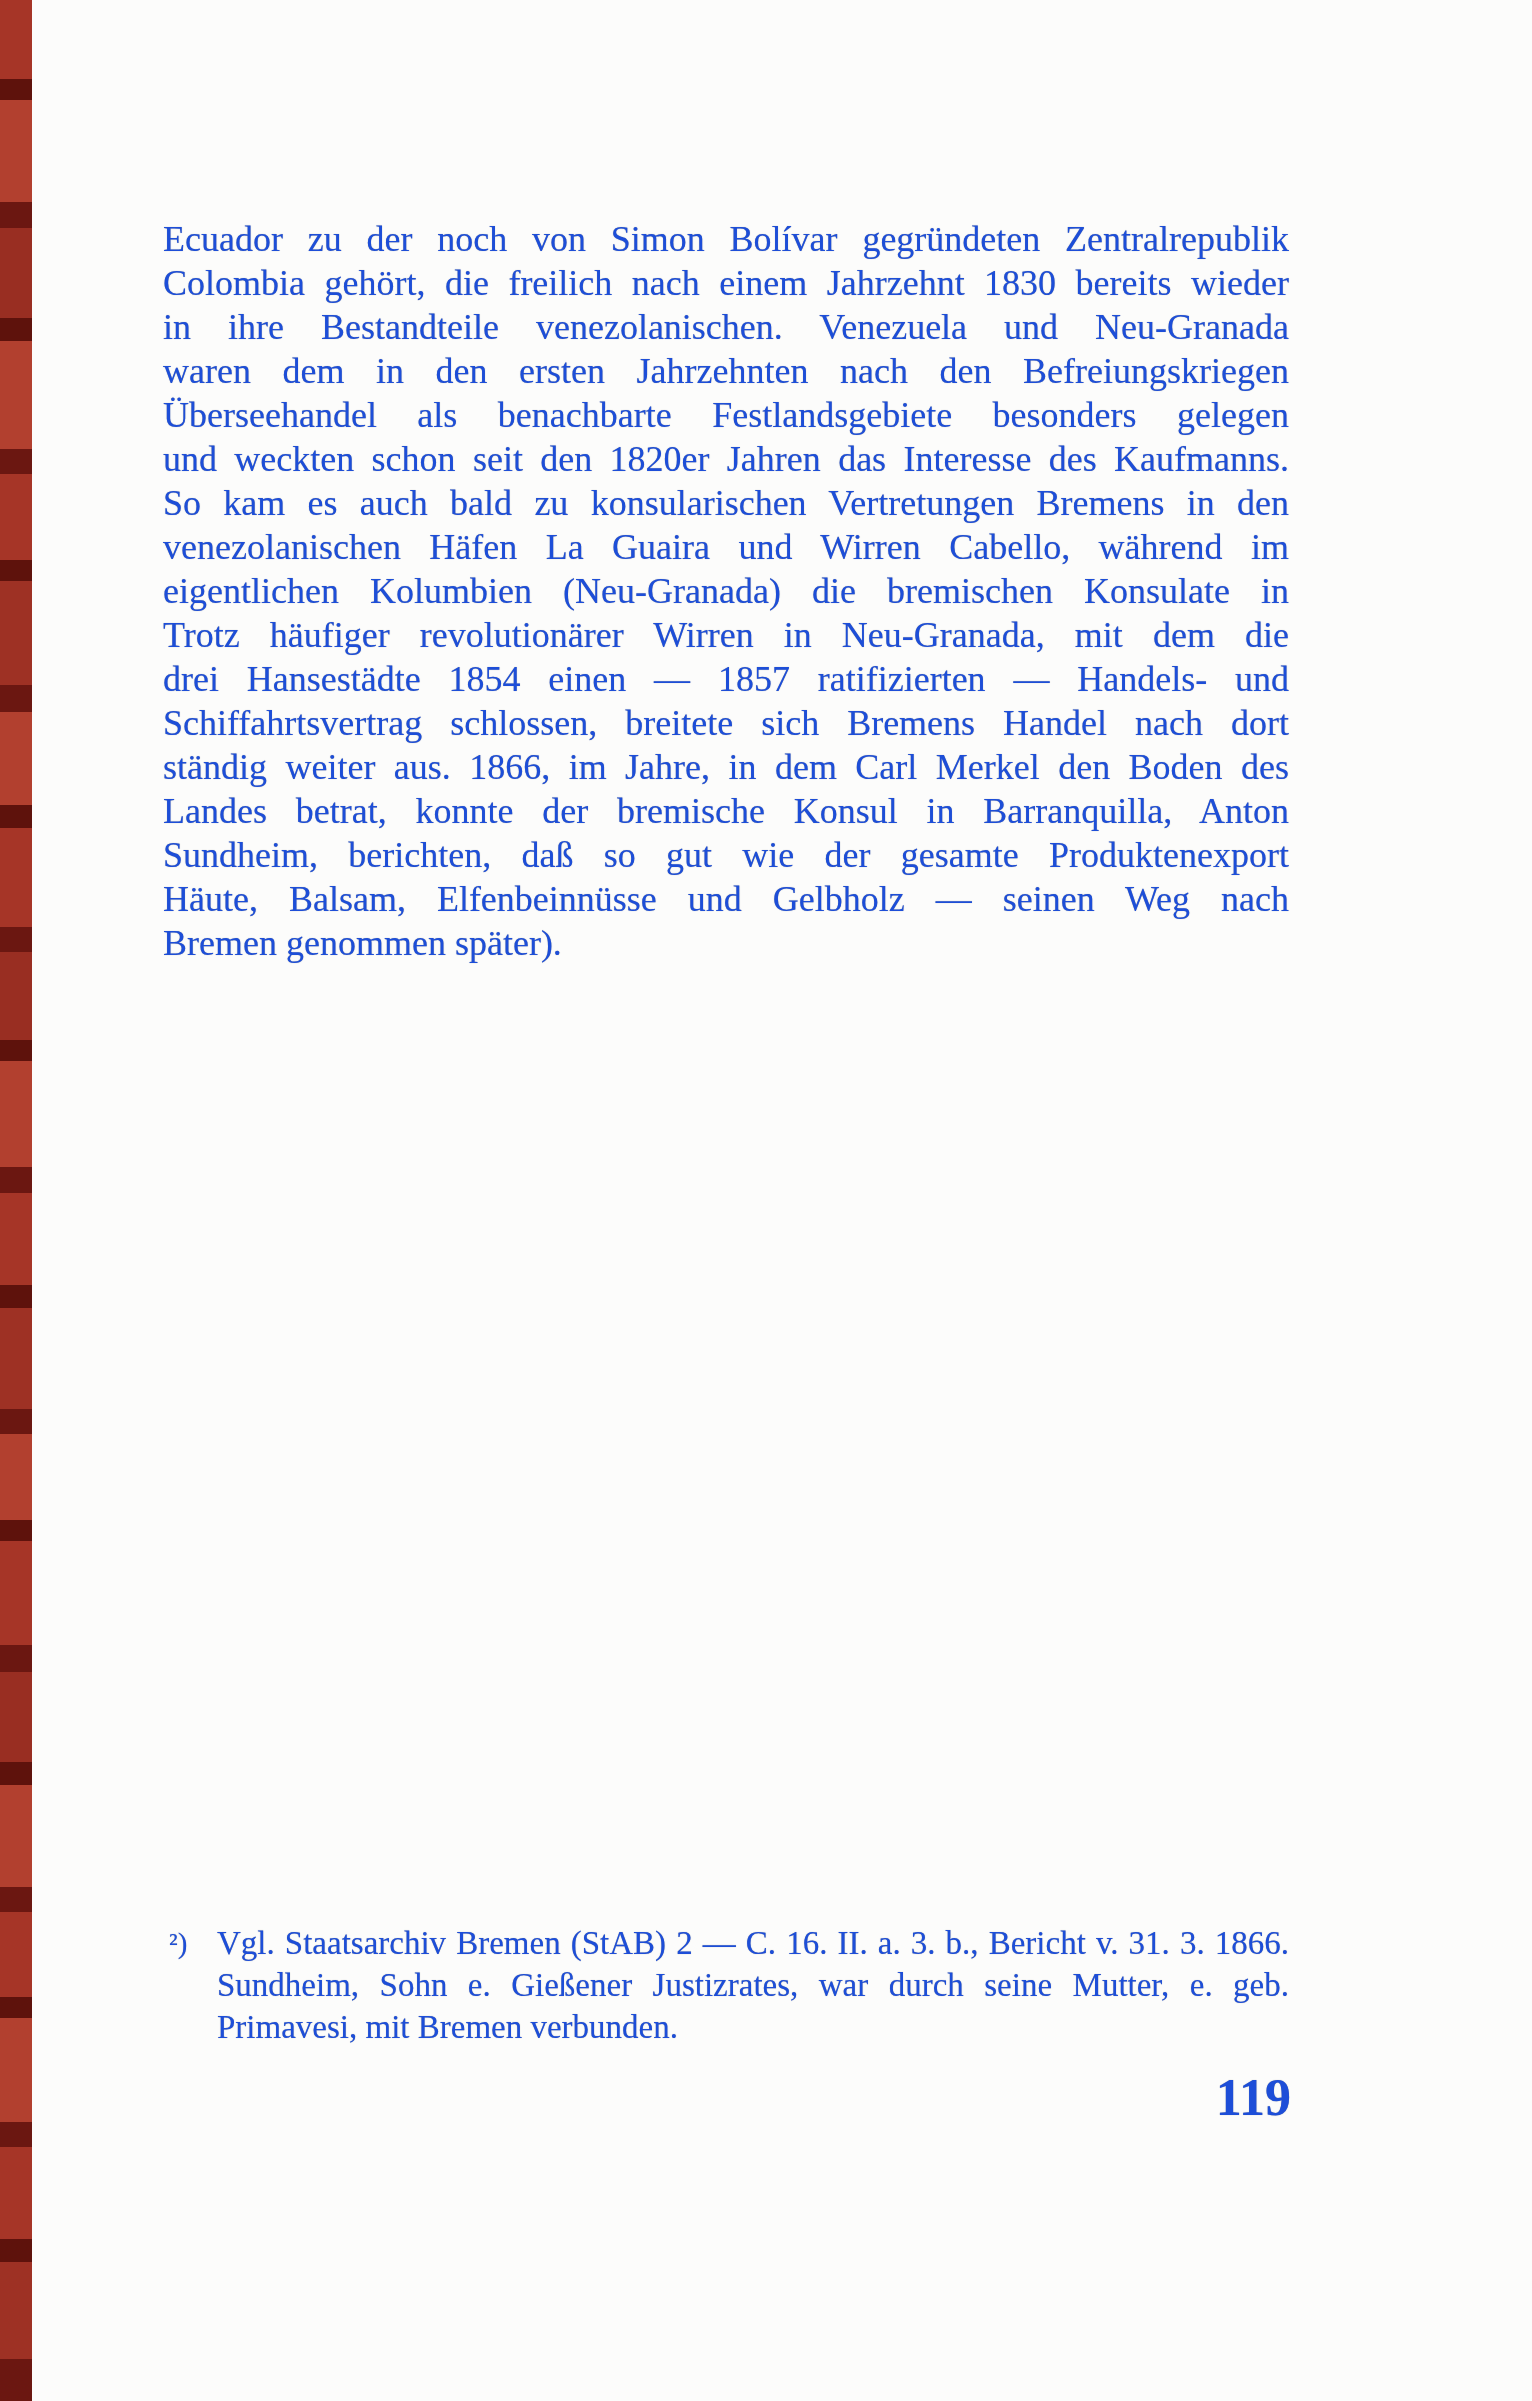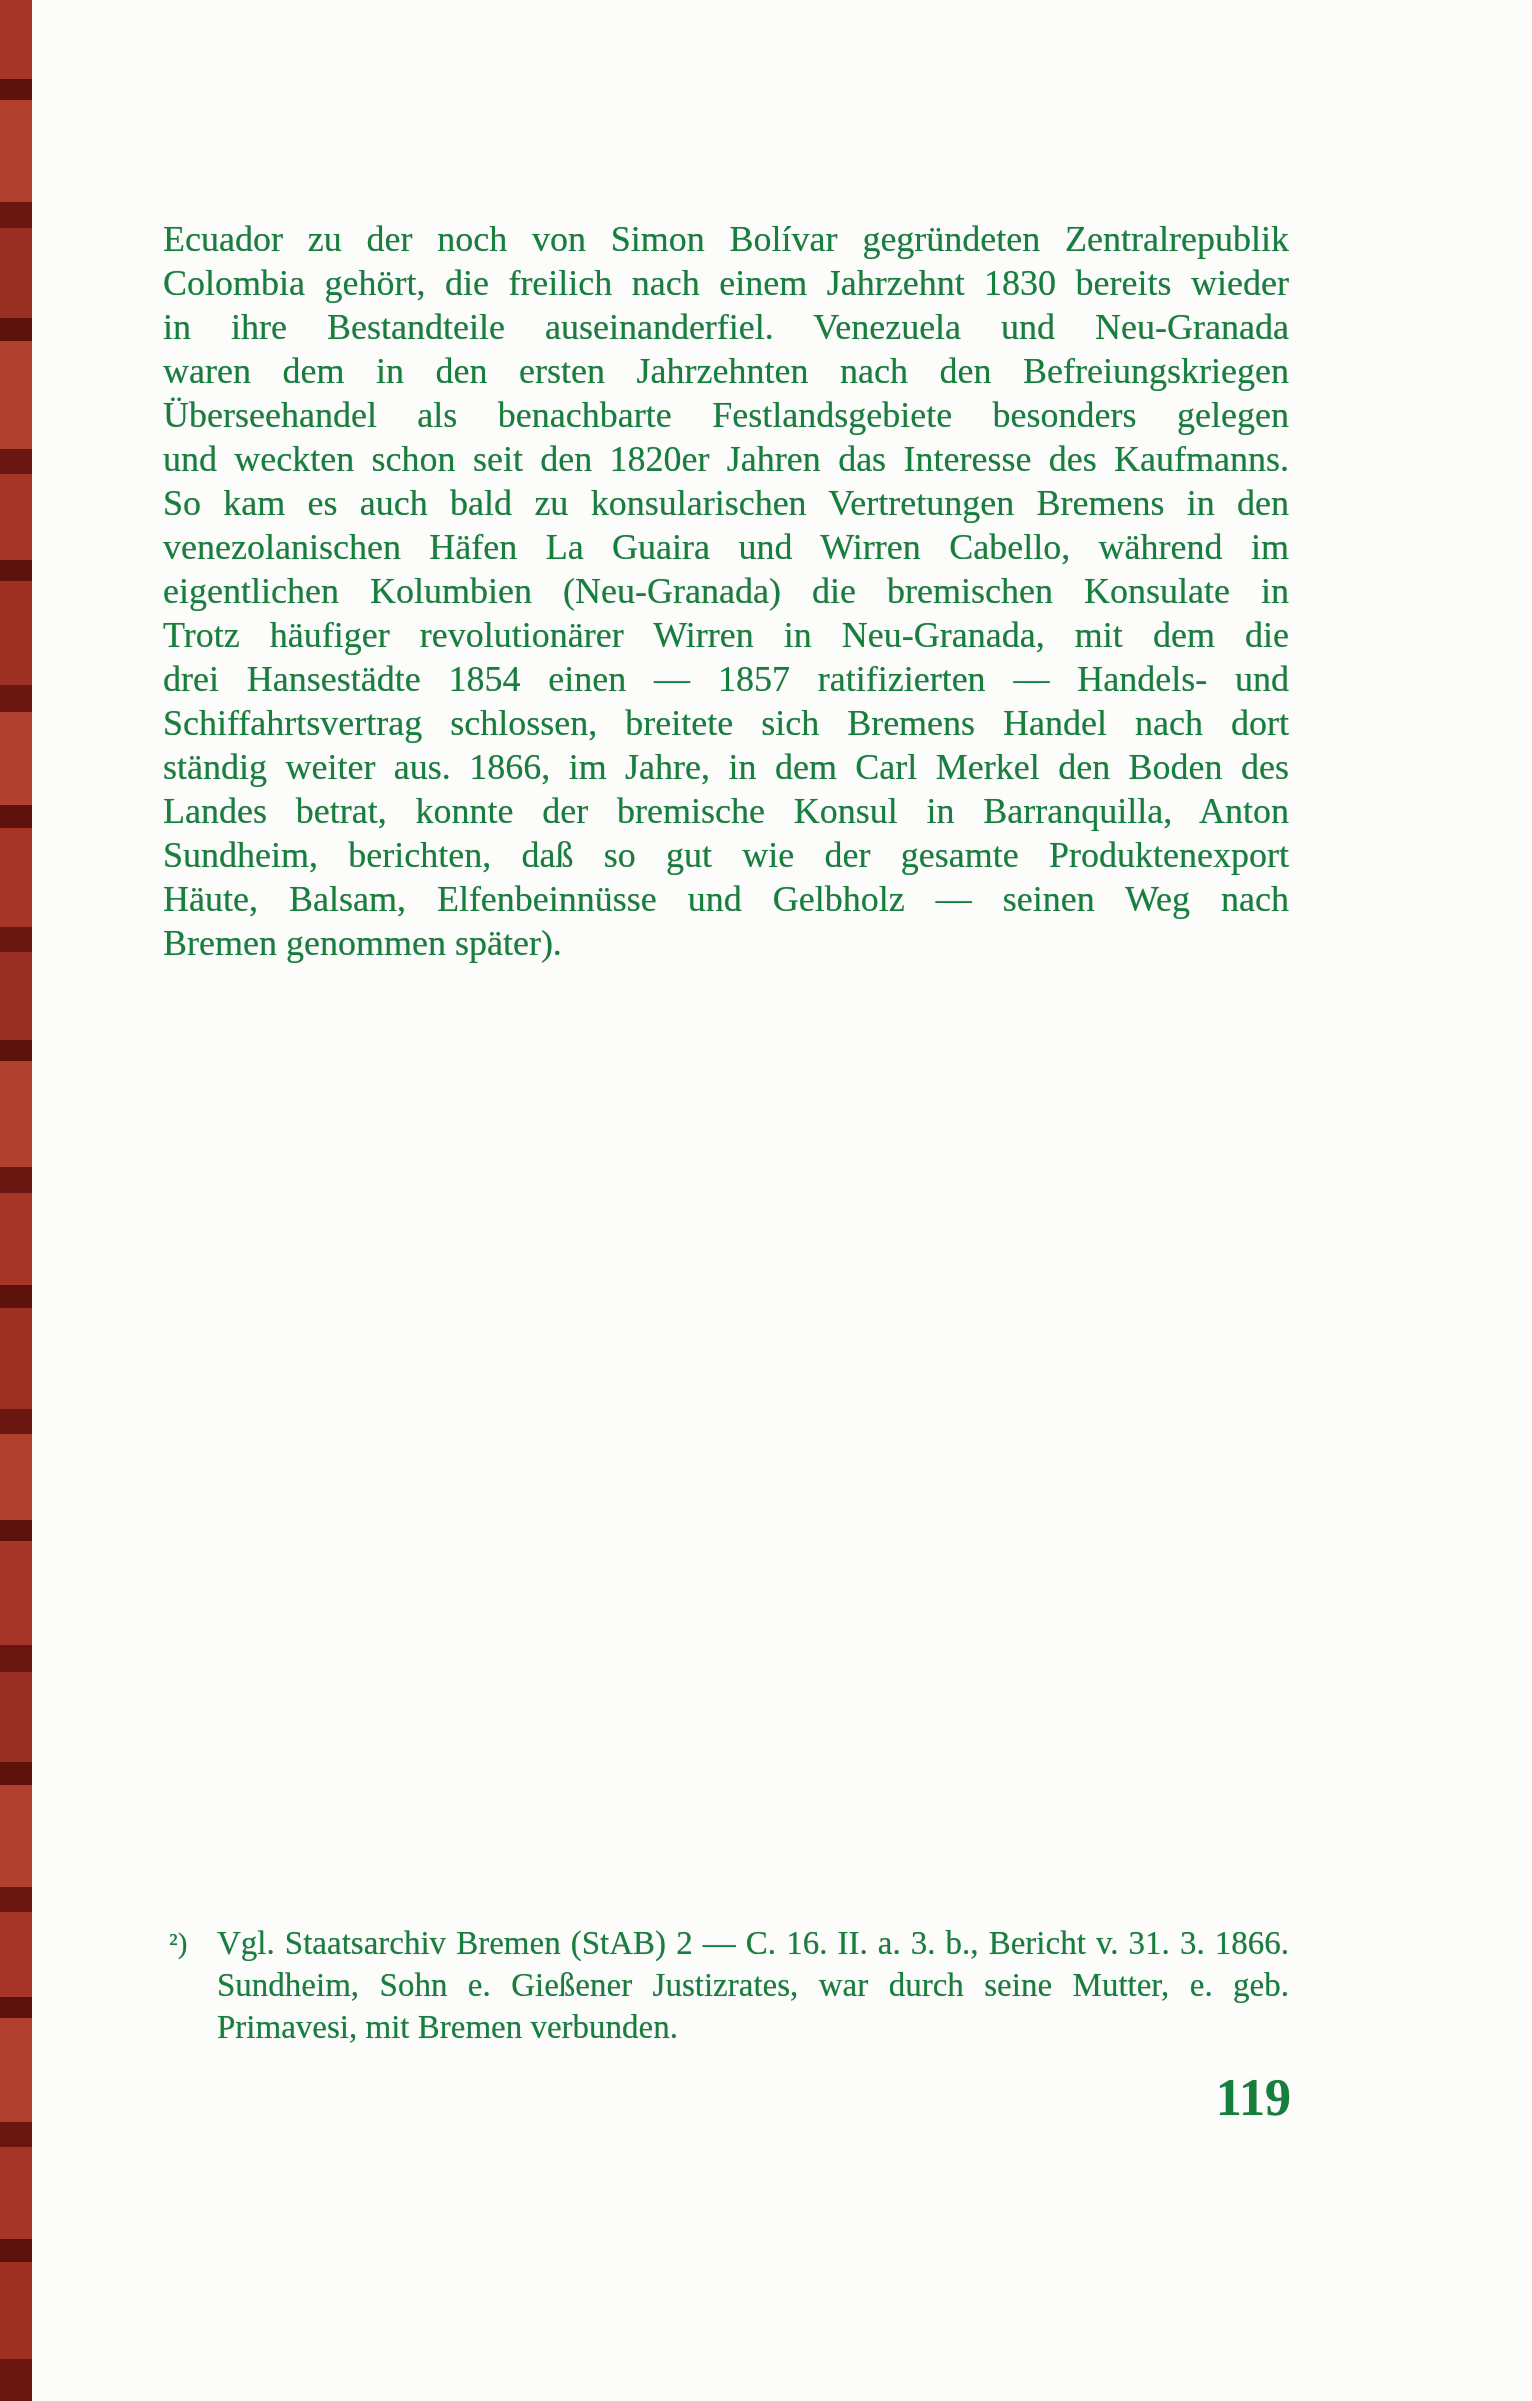--- a/index.html
+++ b/index.html
@@ -65,21 +65,21 @@
     position: absolute; left: 163px; top: 2077px; width: 1128px;
     text-align: right;
     font-size: 52px; line-height: 42px;
     text-shadow: 0 0 0.9px rgba(51,48,44,0.45);
     font-weight: bold;
   }
 </style>
 </head>
 <body>
 
-<div id="page" style="background: rgb(252, 252, 251); color: #15803d;">
+<div id="page" style="background: rgb(252, 252, 251); color: #1d4ed8;">
   <div id="spine">
       <div class="seg" style="height: 79px; background: rgb(166, 53, 39);"></div>
       <div class="seg" style="height: 21px; background: rgb(94, 18, 12);"></div>
       <div class="seg" style="height: 102px; background: rgb(178, 64, 47);"></div>
       <div class="seg" style="height: 26.4px; background: rgb(107, 23, 17);"></div>
       <div class="seg" style="height: 90px; background: rgb(153, 46, 34);"></div>
       <div class="seg" style="height: 23px; background: rgb(94, 18, 12);"></div>
       <div class="seg" style="height: 108px; background: rgb(178, 64, 47);"></div>
       <div class="seg" style="height: 25px; background: rgb(107, 23, 17);"></div>
       <div class="seg" style="height: 86px; background: rgb(166, 53, 39);"></div>
@@ -112,21 +112,21 @@
       <div class="seg" style="height: 25px; background: rgb(107, 23, 17);"></div>
       <div class="seg" style="height: 92px; background: rgb(166, 53, 39);"></div>
       <div class="seg" style="height: 23px; background: rgb(94, 18, 12);"></div>
       <div class="seg" style="height: 97px; background: rgb(158, 49, 36);"></div>
       <div class="seg" style="height: 44px; background: rgb(107, 23, 17);"></div>
     </div>
 
   <div id="main-text">
       <div class="tline">Ecuador zu der noch von Simon Bolívar gegründeten Zentralrepublik</div>
       <div class="tline">Colombia gehört, die freilich nach einem Jahrzehnt 1830 bereits wieder</div>
-      <div class="tline">in ihre Bestandteile auseinanderfiel. Venezuela und Neu-Granada</div>
+      <div class="tline">in ihre Bestandteile venezolanischen. Venezuela und Neu-Granada</div>
       <div class="tline">waren dem in den ersten Jahrzehnten nach den Befreiungskriegen</div>
       <div class="tline">Überseehandel als benachbarte Festlandsgebiete besonders gelegen</div>
       <div class="tline">und weckten schon seit den 1820er Jahren das Interesse des Kaufmanns.</div>
       <div class="tline">So kam es auch bald zu konsularischen Vertretungen Bremens in den</div>
       <div class="tline">venezolanischen Häfen La Guaira und Wirren Cabello, während im</div>
       <div class="tline">eigentlichen Kolumbien (Neu-Granada) die bremischen Konsulate in</div>
       <div class="tline">Trotz häufiger revolutionärer Wirren in Neu-Granada, mit dem die</div>
       <div class="tline">drei Hansestädte 1854 einen — 1857 ratifizierten — Handels- und</div>
       <div class="tline">Schiffahrtsvertrag schlossen, breitete sich Bremens Handel nach dort</div>
       <div class="tline">ständig weiter aus. 1866, im Jahre, in dem Carl Merkel den Boden des</div>

